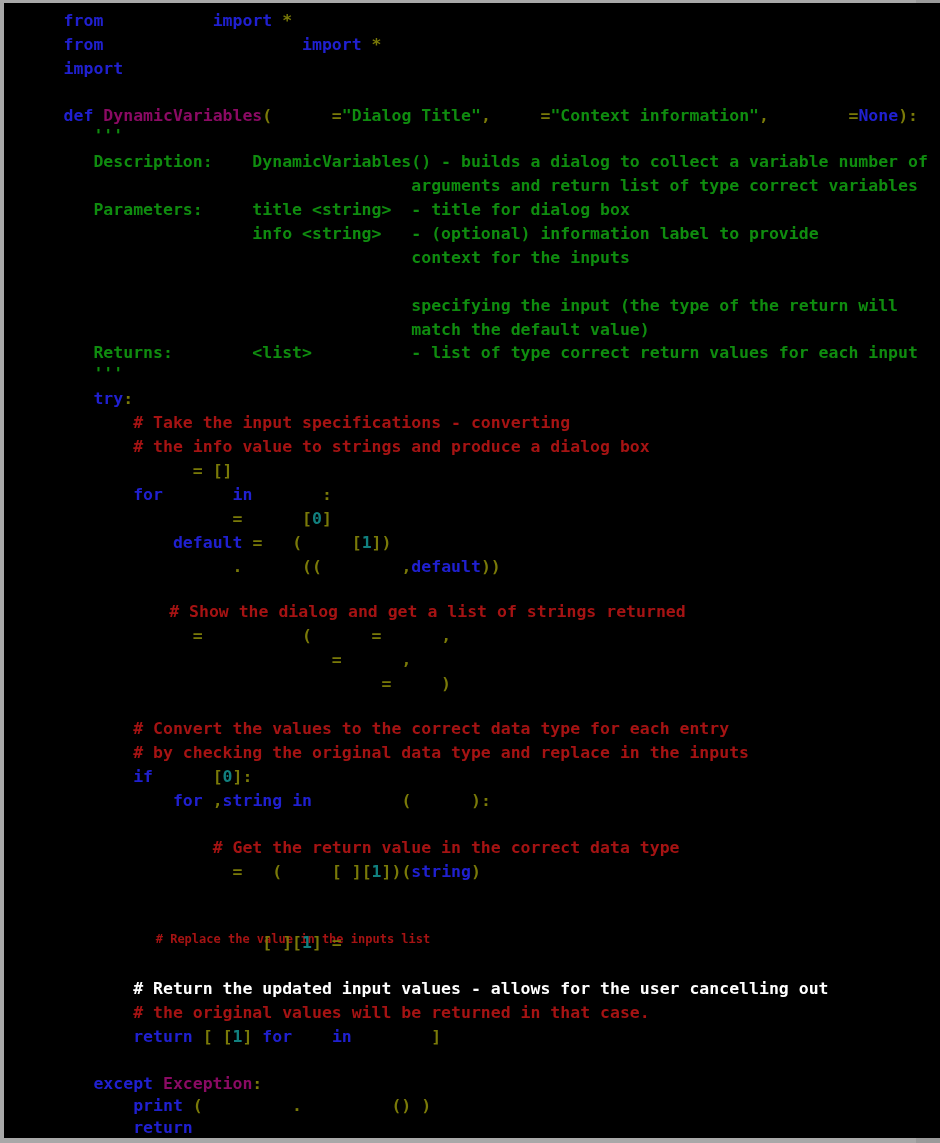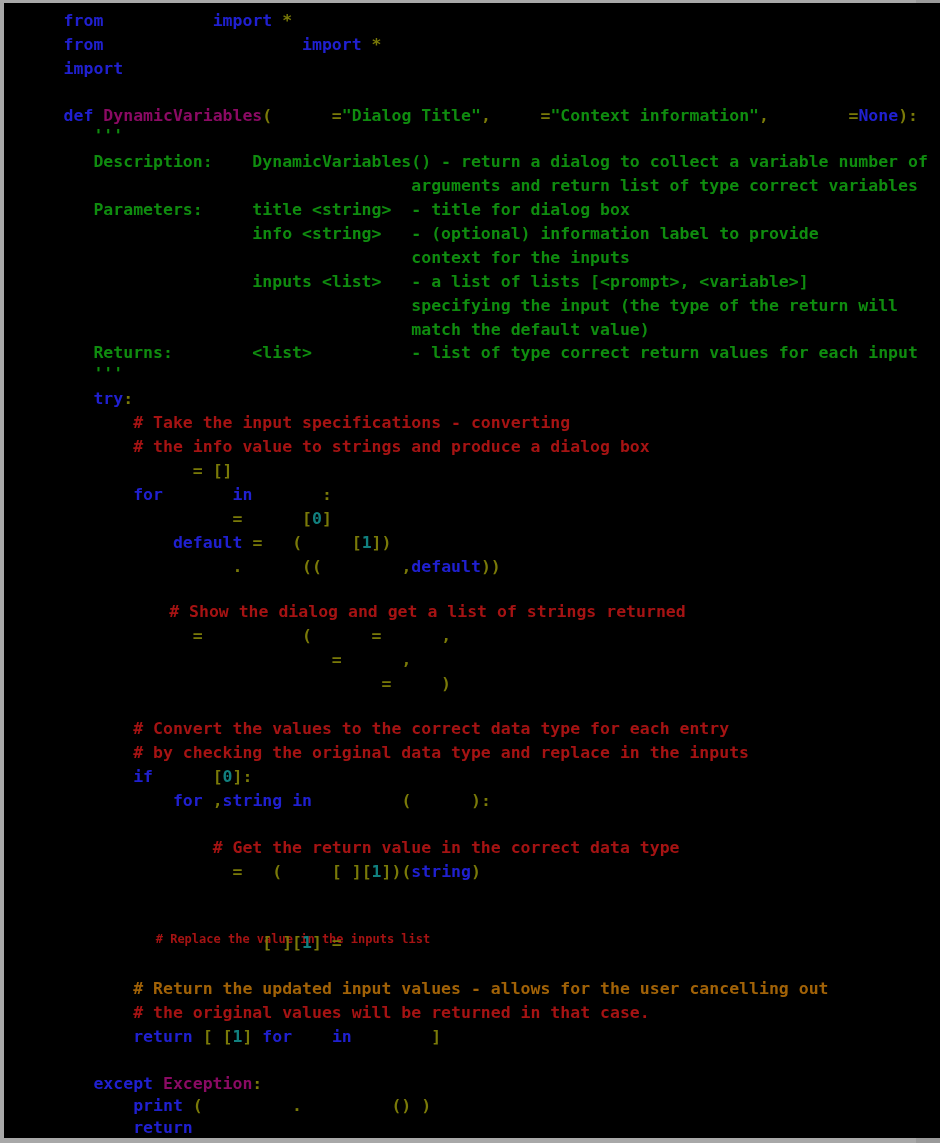--- a/index.html
+++ b/index.html
@@ -68,26 +68,26 @@
 
 <div id="editor-frame" style="background: rgb(168, 168, 168);">
   <div id="code-canvas" style="background: rgb(0, 0, 0);">
 
   <div class="code-line" style="top: 6px; font-size: 16.5px; line-height: 24px;"><span class="t-plain" style="color: rgb(0, 0, 0);">      </span><span class="t-kw" style="color: rgb(32, 32, 208);">from</span><span class="t-plain" style="color: rgb(0, 0, 0);">           </span><span class="t-kw" style="color: rgb(32, 32, 208);">import</span><span class="t-plain" style="color: rgb(0, 0, 0);"> </span><span class="t-punc" style="color: rgb(122, 122, 8);">*</span></div>
       <div class="code-line" style="top: 30px; font-size: 16.5px; line-height: 24px;"><span class="t-plain" style="color: rgb(0, 0, 0);">      </span><span class="t-kw" style="color: rgb(32, 32, 208);">from</span><span class="t-plain" style="color: rgb(0, 0, 0);">                    </span><span class="t-kw" style="color: rgb(32, 32, 208);">import</span><span class="t-plain" style="color: rgb(0, 0, 0);"> </span><span class="t-punc" style="color: rgb(122, 122, 8);">*</span></div>
       <div class="code-line" style="top: 54px; font-size: 16.5px; line-height: 24px;"><span class="t-plain" style="color: rgb(0, 0, 0);">      </span><span class="t-kw" style="color: rgb(32, 32, 208);">import</span></div>
       <div class="code-line" style="top: 78px; font-size: 16.5px; line-height: 24px;">&nbsp;</div>
       <div class="code-line" style="top: 101px; font-size: 16.5px; line-height: 24px;"><span class="t-plain" style="color: rgb(0, 0, 0);">      </span><span class="t-kw" style="color: rgb(32, 32, 208);">def</span><span class="t-plain" style="color: rgb(0, 0, 0);"> </span><span class="t-fn" style="color: rgb(139, 10, 100);">DynamicVariables</span><span class="t-punc" style="color: rgb(122, 122, 8);">(</span><span class="t-plain" style="color: rgb(0, 0, 0);">      </span><span class="t-punc" style="color: rgb(122, 122, 8);">=</span><span class="t-str" style="color: rgb(15, 140, 15);">"Dialog Title"</span><span class="t-punc" style="color: rgb(122, 122, 8);">,</span><span class="t-plain" style="color: rgb(0, 0, 0);">     </span><span class="t-punc" style="color: rgb(122, 122, 8);">=</span><span class="t-str" style="color: rgb(15, 140, 15);">"Context information"</span><span class="t-punc" style="color: rgb(122, 122, 8);">,</span><span class="t-plain" style="color: rgb(0, 0, 0);">        </span><span class="t-punc" style="color: rgb(122, 122, 8);">=</span><span class="t-builtin" style="color: rgb(32, 32, 208);">None</span><span class="t-punc" style="color: rgb(122, 122, 8);">)</span><span class="t-punc" style="color: rgb(122, 122, 8);">:</span></div>
       <div class="code-line" style="top: 121px; font-size: 16.5px; line-height: 24px;"><span class="t-plain" style="color: rgb(0, 0, 0);">         </span><span class="t-dots" style="color: rgb(15, 140, 15);">'''</span></div>
-      <div class="code-line" style="top: 147px; font-size: 16.5px; line-height: 24px;"><span class="t-plain" style="color: rgb(0, 0, 0);">         </span><span class="t-str" style="color: rgb(15, 140, 15);">Description:    DynamicVariables() - return a dialog to collect a variable number of</span></div>
+      <div class="code-line" style="top: 147px; font-size: 16.5px; line-height: 24px;"><span class="t-plain" style="color: rgb(0, 0, 0);">         </span><span class="t-str" style="color: rgb(15, 140, 15);">Description:    DynamicVariables() - builds a dialog to collect a variable number of</span></div>
       <div class="code-line" style="top: 171px; font-size: 16.5px; line-height: 24px;"><span class="t-plain" style="color: rgb(0, 0, 0);">         </span><span class="t-str" style="color: rgb(15, 140, 15);">                                arguments and return list of type correct variables</span></div>
       <div class="code-line" style="top: 219px; font-size: 16.5px; line-height: 24px;"><span class="t-plain" style="color: rgb(0, 0, 0);">         </span><span class="t-str" style="color: rgb(15, 140, 15);">                info &lt;string&gt;   - (optional) information label to provide</span></div>
       <div class="code-line" style="top: 195px; font-size: 16.5px; line-height: 24px;"><span class="t-plain" style="color: rgb(0, 0, 0);">         </span><span class="t-str" style="color: rgb(15, 140, 15);">Parameters:     title &lt;string&gt;  - title for dialog box</span></div>
       <div class="code-line" style="top: 243px; font-size: 16.5px; line-height: 24px;"><span class="t-plain" style="color: rgb(0, 0, 0);">         </span><span class="t-str" style="color: rgb(15, 140, 15);">                                context for the inputs</span></div>
-      <div class="code-line" style="top: 267px; font-size: 16.5px; line-height: 24px;"><span class="t-plain" style="color: rgb(0, 0, 0);">         </span><span class="t-str" style="color: rgb(15, 140, 15);">                inputs &lt;list&gt;   - a list of lists [&lt;prompt&gt;, &lt;variable&gt;]</span></div>
+      <div class="code-line" style="top: 267px; font-size: 16.5px; line-height: 24px;"><span class="t-plain" style="color: rgb(0, 0, 0);">         </span></div>
       <div class="code-line" style="top: 291px; font-size: 16.5px; line-height: 24px;"><span class="t-plain" style="color: rgb(0, 0, 0);">         </span><span class="t-str" style="color: rgb(15, 140, 15);">                                specifying the input (the type of the return will</span></div>
       <div class="code-line" style="top: 315px; font-size: 16.5px; line-height: 24px;"><span class="t-plain" style="color: rgb(0, 0, 0);">         </span><span class="t-str" style="color: rgb(15, 140, 15);">                                match the default value)</span></div>
       <div class="code-line" style="top: 338px; font-size: 16.5px; line-height: 24px;"><span class="t-plain" style="color: rgb(0, 0, 0);">         </span><span class="t-str" style="color: rgb(15, 140, 15);">Returns:        &lt;list&gt;          - list of type correct return values for each input</span></div>
       <div class="code-line" style="top: 359px; font-size: 16.5px; line-height: 24px;"><span class="t-plain" style="color: rgb(0, 0, 0);">         </span><span class="t-dots" style="color: rgb(15, 140, 15);">'''</span></div>
       <div class="code-line" style="top: 384px; font-size: 16.5px; line-height: 24px;"><span class="t-plain" style="color: rgb(0, 0, 0);">         </span><span class="t-kw" style="color: rgb(32, 32, 208);">try</span><span class="t-punc" style="color: rgb(122, 122, 8);">:</span></div>
       <div class="code-line" style="top: 408px; font-size: 16.5px; line-height: 24px;"><span class="t-plain" style="color: rgb(0, 0, 0);">             </span><span class="t-cmt" style="color: rgb(165, 19, 19);"># Take the input specifications - converting</span></div>
       <div class="code-line" style="top: 432px; font-size: 16.5px; line-height: 24px;"><span class="t-plain" style="color: rgb(0, 0, 0);">             </span><span class="t-cmt" style="color: rgb(165, 19, 19);"># the info value to strings and produce a dialog box</span></div>
       <div class="code-line" style="top: 456px; font-size: 16.5px; line-height: 24px;"><span class="t-plain" style="color: rgb(0, 0, 0);">                   </span><span class="t-punc" style="color: rgb(122, 122, 8);">=</span><span class="t-plain" style="color: rgb(0, 0, 0);"> </span><span class="t-punc" style="color: rgb(122, 122, 8);">[]</span></div>
       <div class="code-line" style="top: 480px; font-size: 16.5px; line-height: 24px;"><span class="t-plain" style="color: rgb(0, 0, 0);">             </span><span class="t-kw" style="color: rgb(32, 32, 208);">for</span><span class="t-plain" style="color: rgb(0, 0, 0);">       </span><span class="t-kw" style="color: rgb(32, 32, 208);">in</span><span class="t-plain" style="color: rgb(0, 0, 0);">       </span><span class="t-punc" style="color: rgb(122, 122, 8);">:</span></div>
       <div class="code-line" style="top: 504px; font-size: 16.5px; line-height: 24px;"><span class="t-plain" style="color: rgb(0, 0, 0);">                       </span><span class="t-punc" style="color: rgb(122, 122, 8);">=</span><span class="t-plain" style="color: rgb(0, 0, 0);">      </span><span class="t-punc" style="color: rgb(122, 122, 8);">[</span><span class="t-num" style="color: rgb(17, 128, 127);">0</span><span class="t-punc" style="color: rgb(122, 122, 8);">]</span></div>
@@ -103,21 +103,21 @@
       <div class="code-line" style="top: 738px; font-size: 16.5px; line-height: 24px;"><span class="t-plain" style="color: rgb(0, 0, 0);">             </span><span class="t-cmt" style="color: rgb(165, 19, 19);"># by checking the original data type and replace in the inputs</span></div>
       <div class="code-line" style="top: 762px; font-size: 16.5px; line-height: 24px;"><span class="t-plain" style="color: rgb(0, 0, 0);">             </span><span class="t-kw" style="color: rgb(32, 32, 208);">if</span><span class="t-plain" style="color: rgb(0, 0, 0);">      </span><span class="t-punc" style="color: rgb(122, 122, 8);">[</span><span class="t-num" style="color: rgb(17, 128, 127);">0</span><span class="t-punc" style="color: rgb(122, 122, 8);">]</span><span class="t-punc" style="color: rgb(122, 122, 8);">:</span></div>
       <div class="code-line" style="top: 786px; font-size: 16.5px; line-height: 24px;"><span class="t-plain" style="color: rgb(0, 0, 0);">                 </span><span class="t-kw" style="color: rgb(32, 32, 208);">for</span><span class="t-plain" style="color: rgb(0, 0, 0);"> </span><span class="t-punc" style="color: rgb(122, 122, 8);">,</span><span class="t-builtin" style="color: rgb(32, 32, 208);">string</span><span class="t-plain" style="color: rgb(0, 0, 0);"> </span><span class="t-kw" style="color: rgb(32, 32, 208);">in</span><span class="t-plain" style="color: rgb(0, 0, 0);">         </span><span class="t-punc" style="color: rgb(122, 122, 8);">(</span><span class="t-plain" style="color: rgb(0, 0, 0);">      </span><span class="t-punc" style="color: rgb(122, 122, 8);">)</span><span class="t-punc" style="color: rgb(122, 122, 8);">:</span></div>
       <div class="code-line" style="top: 810px; font-size: 16.5px; line-height: 24px;">&nbsp;</div>
       <div class="code-line" style="top: 833px; font-size: 16.5px; line-height: 24px;"><span class="t-plain" style="color: rgb(0, 0, 0);">                     </span><span class="t-cmt" style="color: rgb(165, 19, 19);"># Get the return value in the correct data type</span></div>
       <div class="code-line" style="top: 857px; font-size: 16.5px; line-height: 24px;"><span class="t-plain" style="color: rgb(0, 0, 0);">                       </span><span class="t-punc" style="color: rgb(122, 122, 8);">=</span><span class="t-plain" style="color: rgb(0, 0, 0);">   </span><span class="t-punc" style="color: rgb(122, 122, 8);">(</span><span class="t-plain" style="color: rgb(0, 0, 0);">     </span><span class="t-punc" style="color: rgb(122, 122, 8);">[ ][</span><span class="t-num" style="color: rgb(17, 128, 127);">1</span><span class="t-punc" style="color: rgb(122, 122, 8);">])(</span><span class="t-builtin" style="color: rgb(32, 32, 208);">string</span><span class="t-punc" style="color: rgb(122, 122, 8);">)</span></div>
       <div class="code-line" style="top: 881px; font-size: 16.5px; line-height: 24px;">&nbsp;</div>
       <div class="code-line" style="top: 924px; font-size: 12px; line-height: 24px;"><span class="t-plain" style="color: rgb(0, 0, 0);">                     </span><span class="t-cmt" style="color: rgb(165, 19, 19);"># Replace the value in the inputs list</span></div>
       <div class="code-line" style="top: 928px; font-size: 16.5px; line-height: 24px;"><span class="t-plain" style="color: rgb(0, 0, 0);">                          </span><span class="t-punc" style="color: rgb(122, 122, 8);">[ ][</span><span class="t-num" style="color: rgb(17, 128, 127);">1</span><span class="t-punc" style="color: rgb(122, 122, 8);">]</span><span class="t-plain" style="color: rgb(0, 0, 0);"> </span><span class="t-punc" style="color: rgb(122, 122, 8);">=</span></div>
       <div class="code-line" style="top: 952px; font-size: 16.5px; line-height: 24px;">&nbsp;</div>
-      <div class="code-line" style="top: 974px; font-size: 16.5px; line-height: 24px;"><span class="t-plain" style="color: rgb(0, 0, 0);">             </span><span class="t-cmt" style="color: #a16207;"># Return the updated input values - allows for the user cancelling out</span></div>
+      <div class="code-line" style="top: 974px; font-size: 16.5px; line-height: 24px;"><span class="t-plain" style="color: rgb(0, 0, 0);">             </span><span class="t-cmt" style="color: #ffffff;"># Return the updated input values - allows for the user cancelling out</span></div>
       <div class="code-line" style="top: 998px; font-size: 16.5px; line-height: 24px;"><span class="t-plain" style="color: rgb(0, 0, 0);">             </span><span class="t-cmt" style="color: rgb(165, 19, 19);"># the original values will be returned in that case.</span></div>
       <div class="code-line" style="top: 1022px; font-size: 16.5px; line-height: 24px;"><span class="t-plain" style="color: rgb(0, 0, 0);">             </span><span class="t-kw" style="color: rgb(32, 32, 208);">return</span><span class="t-plain" style="color: rgb(0, 0, 0);"> </span><span class="t-punc" style="color: rgb(122, 122, 8);">[</span><span class="t-plain" style="color: rgb(0, 0, 0);"> </span><span class="t-punc" style="color: rgb(122, 122, 8);">[</span><span class="t-num" style="color: rgb(17, 128, 127);">1</span><span class="t-punc" style="color: rgb(122, 122, 8);">]</span><span class="t-plain" style="color: rgb(0, 0, 0);"> </span><span class="t-kw" style="color: rgb(32, 32, 208);">for</span><span class="t-plain" style="color: rgb(0, 0, 0);">    </span><span class="t-kw" style="color: rgb(32, 32, 208);">in</span><span class="t-plain" style="color: rgb(0, 0, 0);">        </span><span class="t-punc" style="color: rgb(122, 122, 8);">]</span></div>
       <div class="code-line" style="top: 1046px; font-size: 16.5px; line-height: 24px;">&nbsp;</div>
       <div class="code-line" style="top: 1069px; font-size: 16.5px; line-height: 24px;"><span class="t-plain" style="color: rgb(0, 0, 0);">         </span><span class="t-kw" style="color: rgb(32, 32, 208);">except</span><span class="t-plain" style="color: rgb(0, 0, 0);"> </span><span class="t-fn" style="color: rgb(139, 10, 100);">Exception</span><span class="t-punc" style="color: rgb(122, 122, 8);">:</span></div>
       <div class="code-line" style="top: 1091px; font-size: 16.5px; line-height: 24px;"><span class="t-plain" style="color: rgb(0, 0, 0);">             </span><span class="t-kw" style="color: rgb(32, 32, 208);">print</span><span class="t-plain" style="color: rgb(0, 0, 0);"> </span><span class="t-punc" style="color: rgb(122, 122, 8);">(</span><span class="t-plain" style="color: rgb(0, 0, 0);">         </span><span class="t-punc" style="color: rgb(122, 122, 8);">.</span><span class="t-plain" style="color: rgb(0, 0, 0);">         </span><span class="t-punc" style="color: rgb(122, 122, 8);">()</span><span class="t-plain" style="color: rgb(0, 0, 0);"> </span><span class="t-punc" style="color: rgb(122, 122, 8);">)</span></div>
       <div class="code-line" style="top: 1113px; font-size: 16.5px; line-height: 24px;"><span class="t-plain" style="color: rgb(0, 0, 0);">             </span><span class="t-kw" style="color: rgb(32, 32, 208);">return</span></div>
     </div>
 </div>
 
 </body></html>

